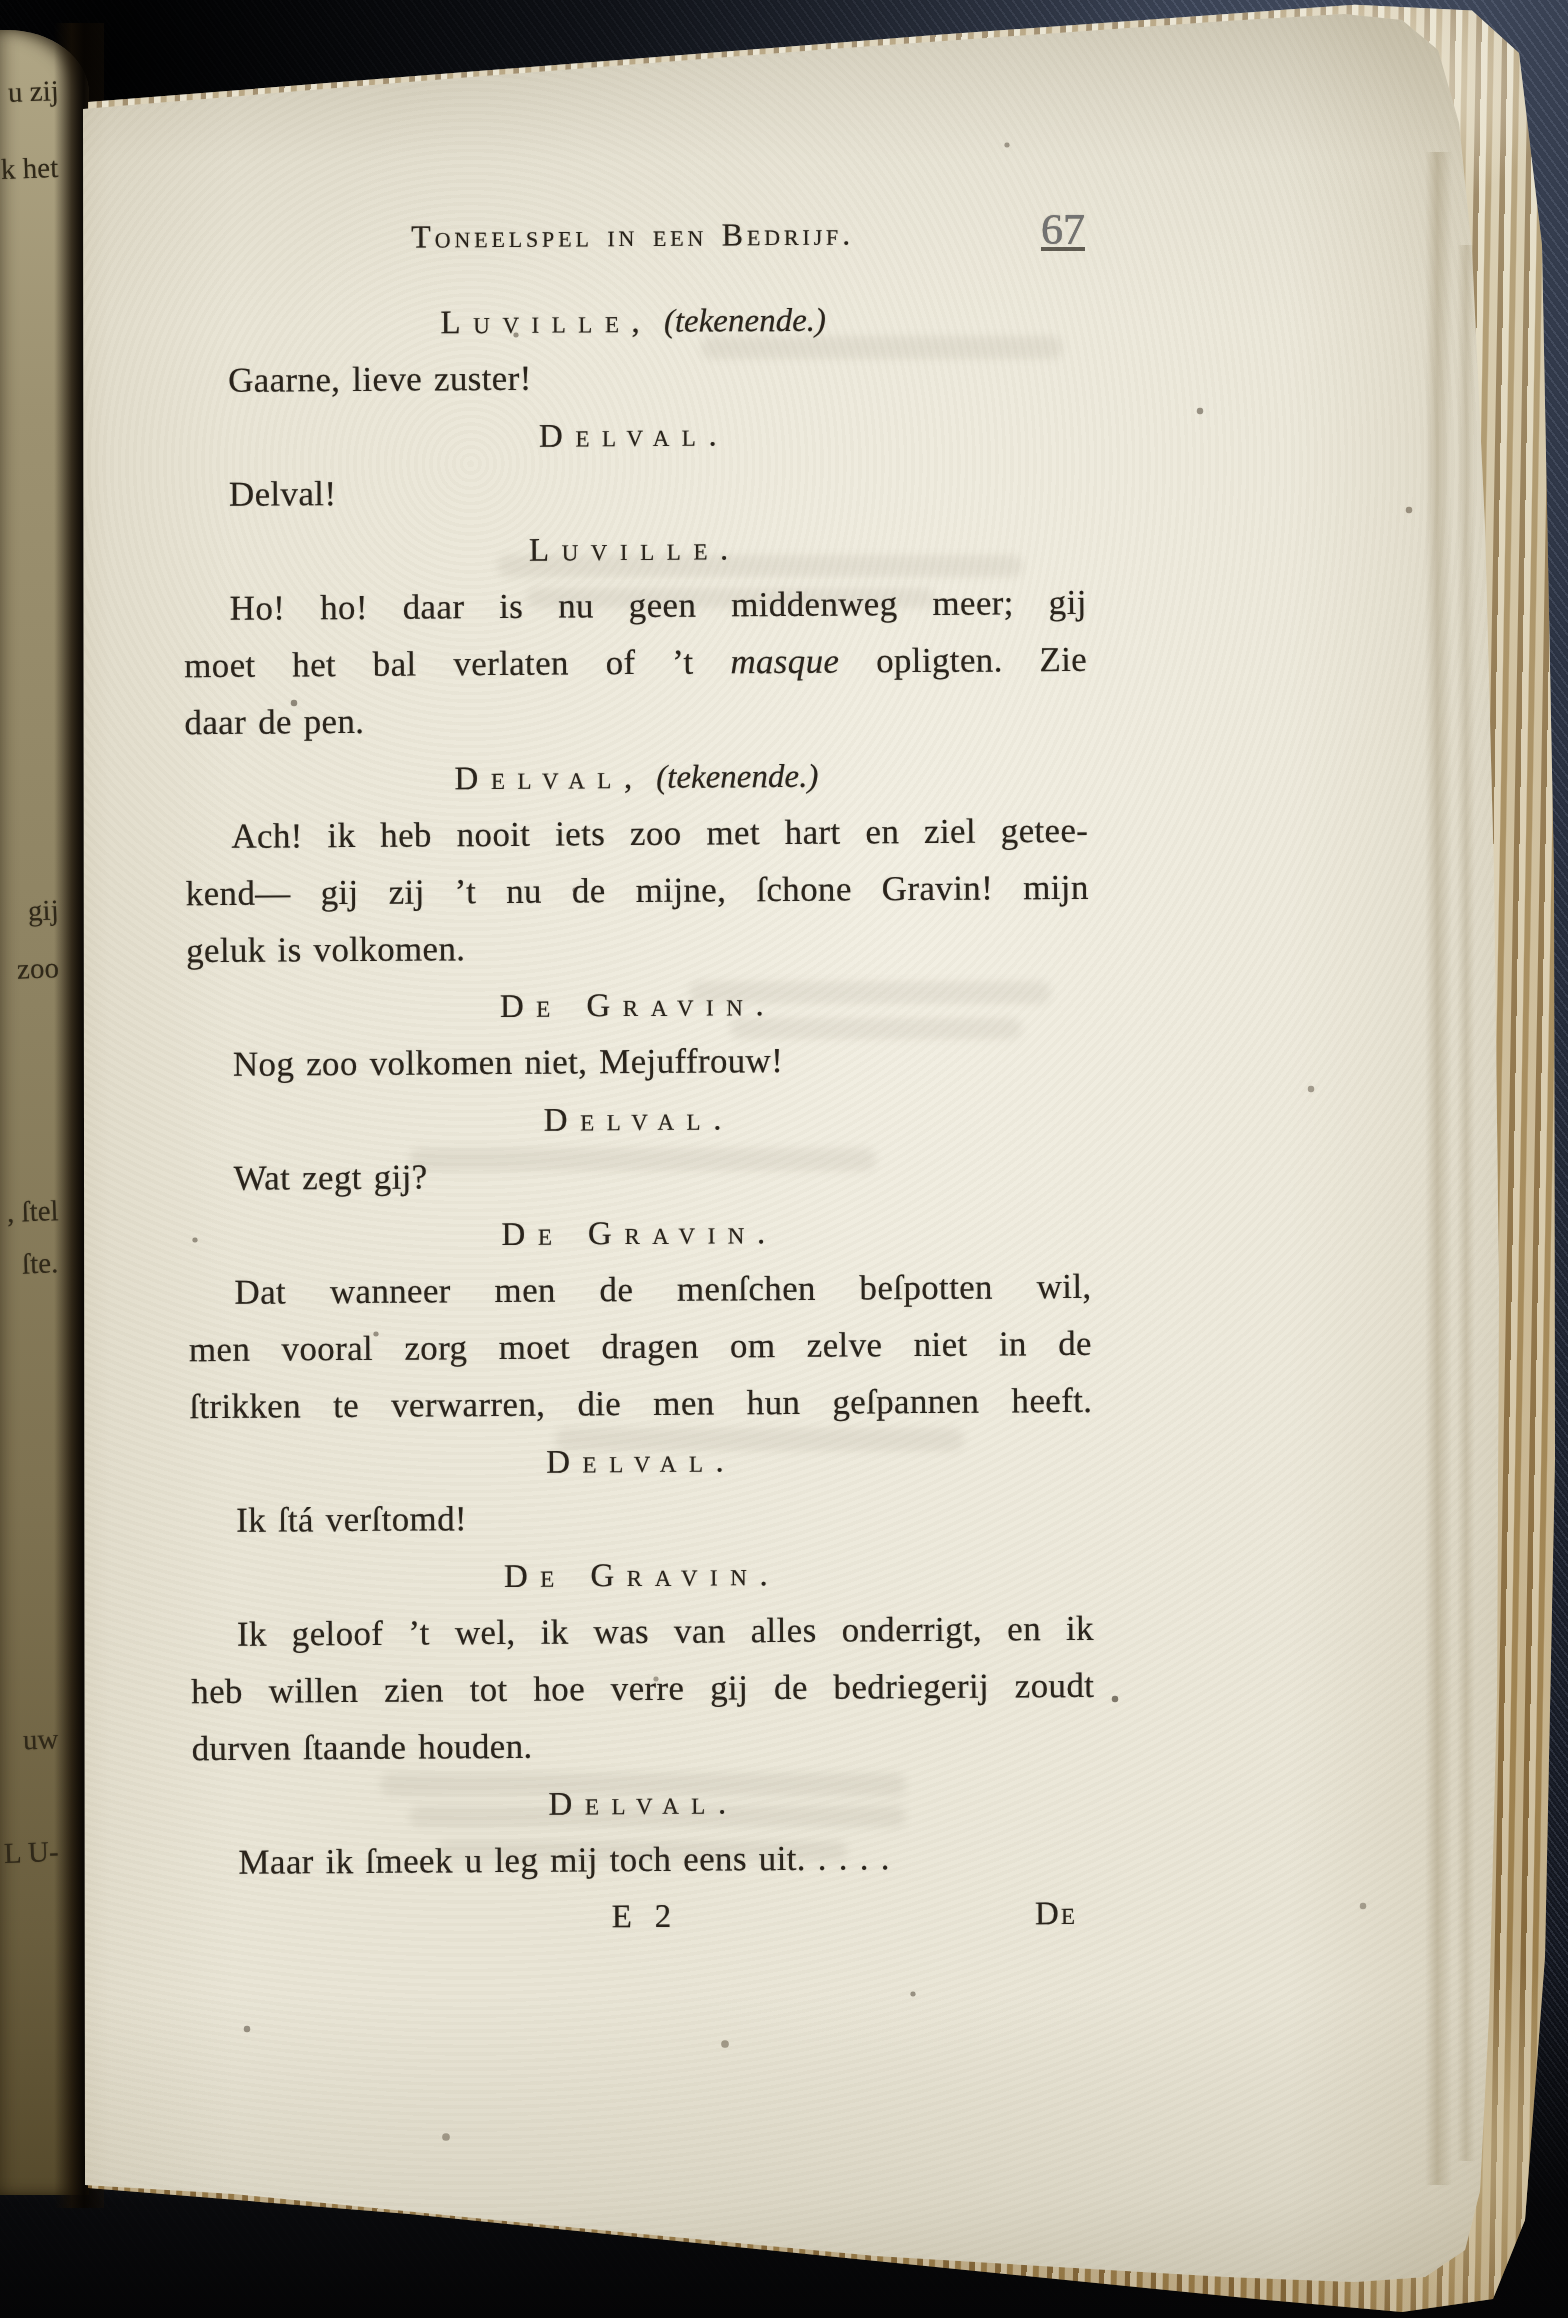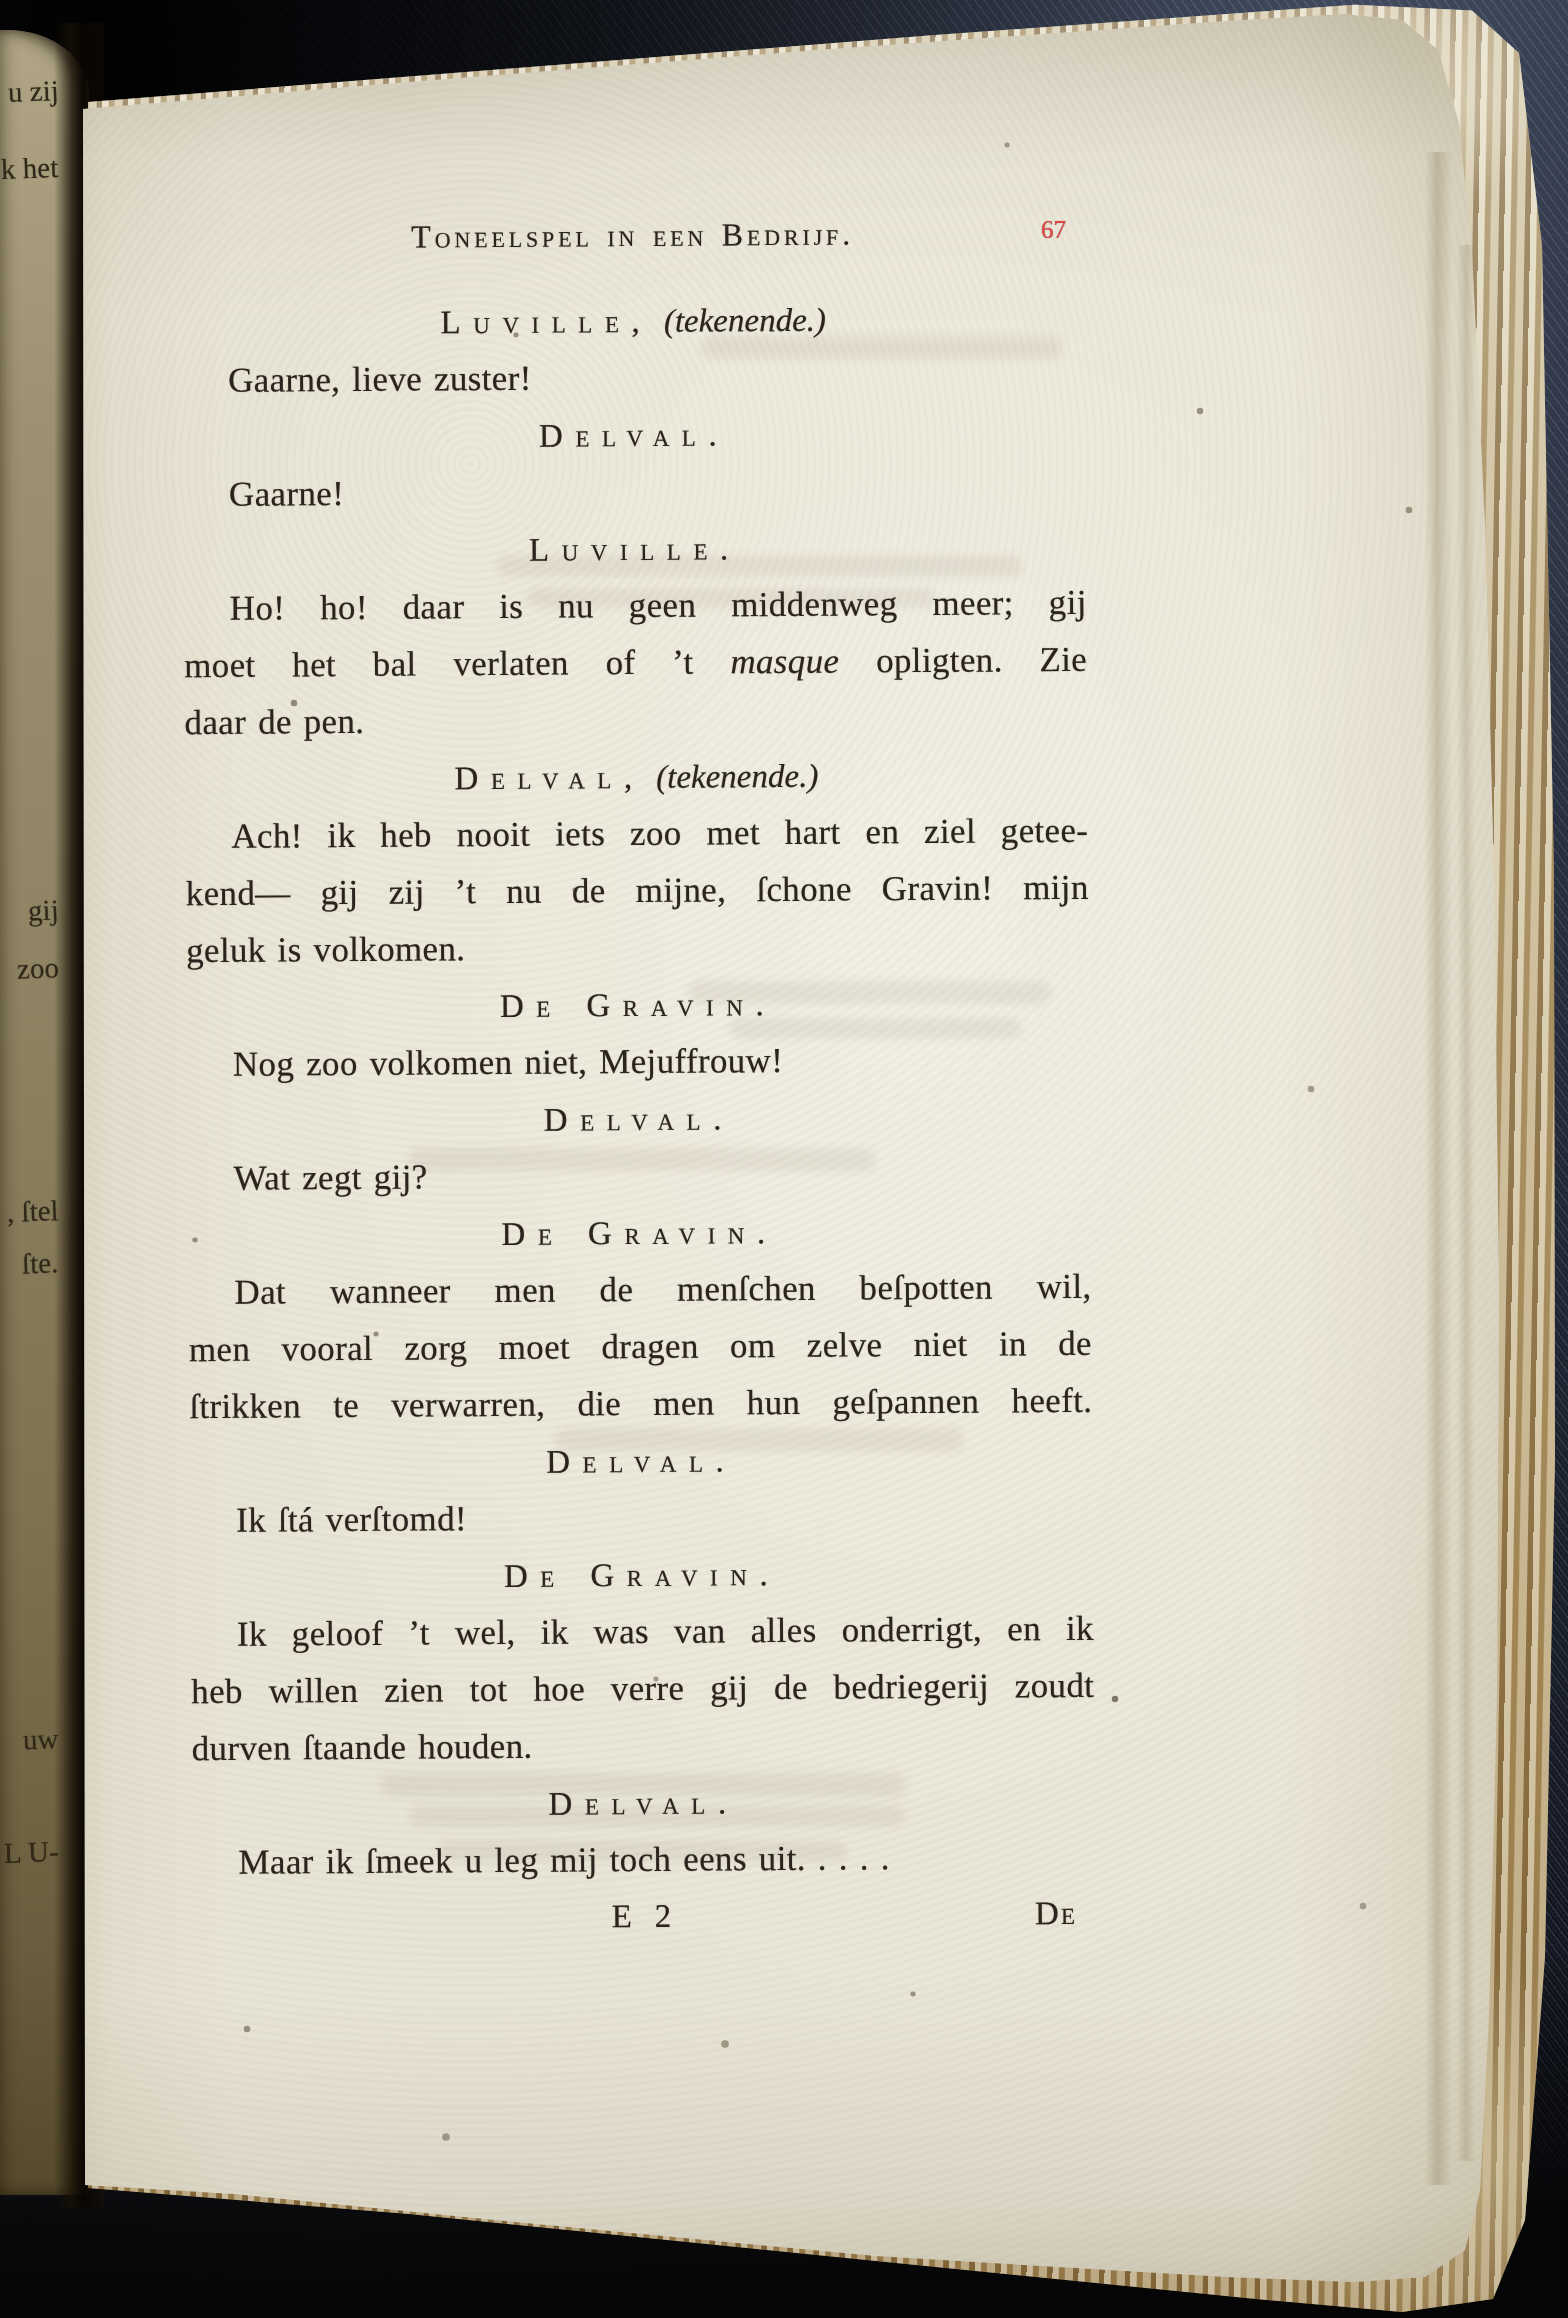--- a/index.html
+++ b/index.html
@@ -77,22 +77,22 @@
   .hgap{height:29px;}
   .ind{padding-left:46px;}
   .j{text-align:justify;text-align-last:justify;white-space:normal;}
   .speaker{text-align:center;}
   .sc{font-variant:small-caps;letter-spacing:.38em;font-size:33px;}
   .dir{font-style:italic;font-size:33px;letter-spacing:normal;word-spacing:normal;margin-left:.35em;}
   .dir:empty{margin:0;}
   .it{font-style:italic;}
   .hdr{text-align:center;}
   .sch{font-variant:small-caps;letter-spacing:.12em;font-size:32px;}
-  .pagenum{position:absolute;left:1041px;top:201px;z-index:7;font-size:25px;line-height:57px;
-           color:#ef4444;text-shadow:0 0 1.2px rgba(38,33,26,.4);-webkit-text-stroke:0.2px rgba(38,33,26,.5);}
+  .pagenum{position:absolute;left:1041px;top:201px;z-index:7;font-size:44px;line-height:57px;
+           color:#737373;text-shadow:0 0 1.2px rgba(38,33,26,.4);text-decoration:underline;-webkit-text-stroke:0.2px rgba(38,33,26,.5);}
   .sig{display:block;text-align:center;font-variant:small-caps;font-size:33px;letter-spacing:.18em;}
   .catch{position:absolute;right:19px;top:0;font-variant:small-caps;font-size:33px;letter-spacing:.06em;}
 </style>
 </head>
 <body>
 
 <div class="scene">
   <div class="bg-fabric"></div>
 
   <div class="facing"></div>
@@ -130,21 +130,21 @@
 
   <div class="pagenum">67</div>
 
   <div class="text">
     <div class="ln hdr"><span class="sch">Toneelspel in een Bedrijf.</span></div>
     <div class="hgap"></div>
 
     <div class="ln speaker"><span class="sc">Luville,</span><span class="dir">(tekenende.)</span></div>
     <div class="ln ind"><span>Gaarne, lieve zuster!</span></div>
     <div class="ln speaker"><span class="sc">Delval.</span><span class="dir"></span></div>
-    <div class="ln ind"><span>Gaarne!</span></div>
+    <div class="ln ind"><span>Delval!</span></div>
     <div class="ln speaker"><span class="sc">Luville.</span><span class="dir"></span></div>
     <div class="ln j ind"><span>Ho! ho! daar is nu geen middenweg meer; gij</span></div>
     <div class="ln j"><span>moet het bal verlaten of ’t </span><span class="it">masque</span><span> opligten. Zie</span></div>
     <div class="ln"><span>daar de pen.</span></div>
     <div class="ln speaker"><span class="sc">Delval,</span><span class="dir">(tekenende.)</span></div>
     <div class="ln j ind"><span>Ach! ik heb nooit iets zoo met hart en ziel getee-</span></div>
     <div class="ln j"><span>kend— gij zij ’t nu de mijne, ſchone Gravin! mijn</span></div>
     <div class="ln"><span>geluk is volkomen.</span></div>
     <div class="ln speaker"><span class="sc">De Gravin.</span><span class="dir"></span></div>
     <div class="ln ind"><span>Nog zoo volkomen niet, Mejuffrouw!</span></div>

